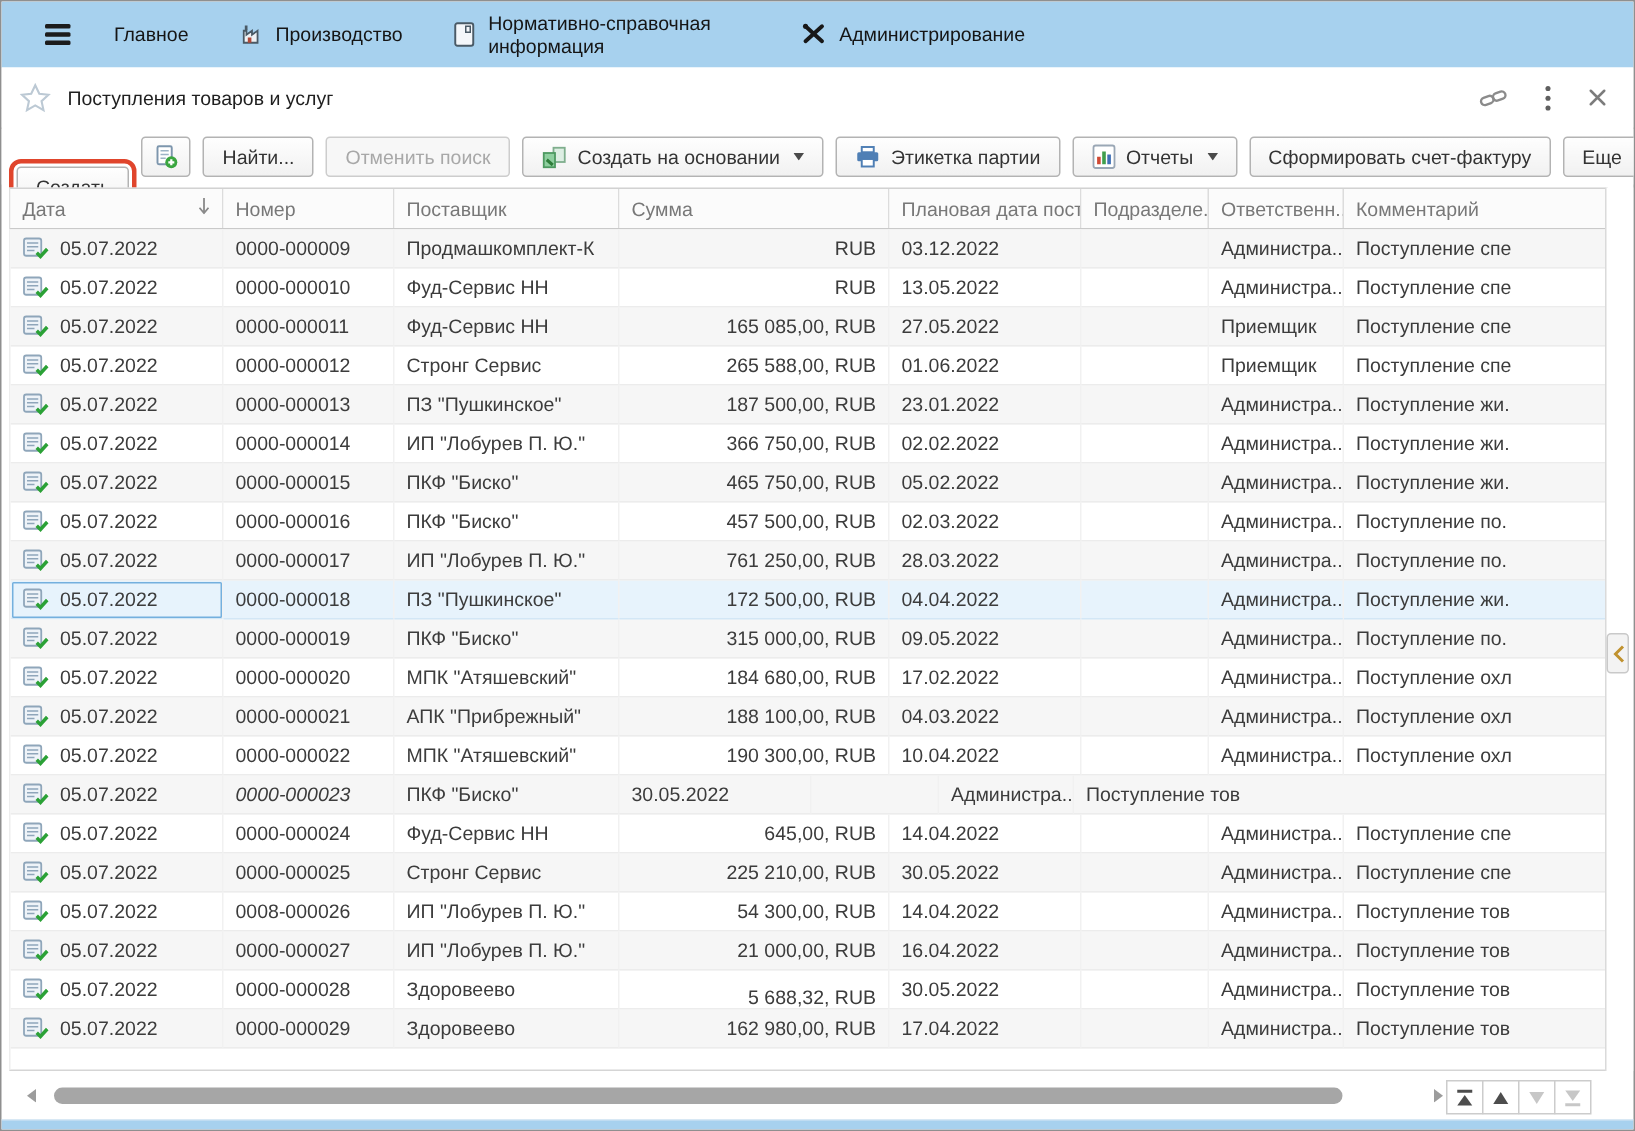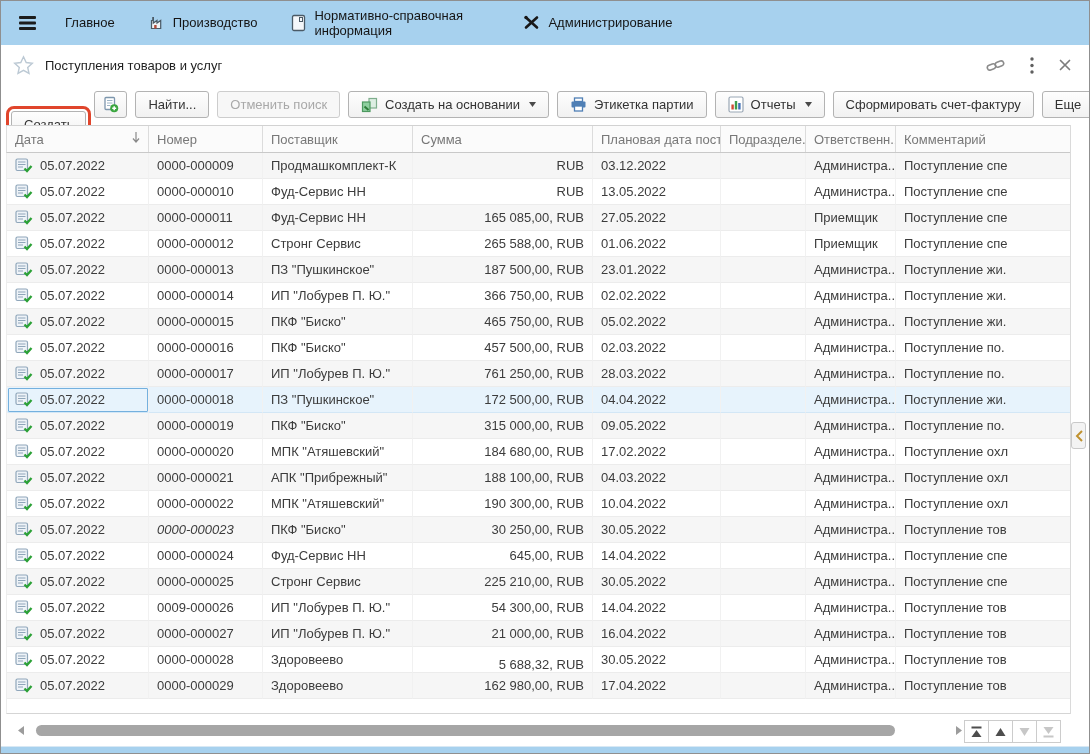--- a/index.html
+++ b/index.html
@@ -1,21 +1,21 @@
 <!DOCTYPE html>
 <html><head>
 <meta charset="utf-8">
 <style>
   * { margin:0; padding:0; box-sizing:border-box; }
   html,body { background:#e9e9e9; }
   body { font-family:"Liberation Sans","DejaVu Sans",sans-serif; }
   .window { position:relative; width:1090px; height:754px; background:#fff; border:1px solid #8f8f8f; overflow:hidden; }
 
   
-  .topbar { position:absolute; top:0; left:0; right:0; height:44px; background:#a7d1ee; display:flex; align-items:center; padding:0 18px; }
+  .topbar { position:absolute; top:0; left:0; right:0; height:44px; background:#a7d1ee; display:flex; align-items:center; padding:0 29px; }
   .hamburger { margin-right:26px; cursor:pointer; display:flex; align-items:center; }
   .menu-items { display:flex; align-items:center; gap:34px; }
   .menu-item { display:flex; align-items:center; gap:8px; font-size:13px; color:#151515; cursor:pointer; }
   .menu-item .mlabel { max-width:175px; line-height:1.18; }
   .icon { display:inline-flex; align-items:center; justify-content:center; flex:none; }
 
   
   .titlebar { position:absolute; top:44px; left:0; right:0; height:40px; display:flex; align-items:center; padding:0 12px; background:#fff; }
   .title { font-size:13px; color:#1f1f1f; font-weight:400; margin-left:11px; }
   .title-actions { margin-left:auto; display:flex; align-items:center; gap:25px; padding-right:6px; }
@@ -749,23 +749,20 @@
             </svg>
           </span>
           <span>05.07.2022</span>
         </div>
         <div class="td cell-1" style="width: 114px; font-style: italic;">
           <span>0000-000023</span>
         </div>
         <div class="td cell-2" style="width: 150px;">
           <span>ПКФ "Биско"</span>
         </div>
-        <div class="td cell-3 align-right" style="width: 180px;">
-          <span>30 250,00, RUB</span>
-        </div>
         <div class="td cell-4" style="width: 128px;">
           <span>30.05.2022</span>
         </div>
         <div class="td cell-5" style="width: 85px;">
           <span></span>
         </div>
         <div class="td cell-6" style="width: 90px;">
           <span>Администра...</span>
         </div>
         <div class="td cell-7" style="flex: 1 1 0%;">
@@ -849,21 +846,21 @@
               <rect x="1" y="1" width="11.5" height="11.5" rx="1.5" fill="#eef3f8" stroke="#8fa6ba" stroke-width="1.2"></rect>
               <g stroke="#8fa6ba" stroke-width="1.1">
                 <path d="M3 4h7.5M3 6.5h7.5M3 9h5"></path>
               </g>
               <path d="M9.5 10.5l2.5 2.5 4.5-5" fill="none" stroke="#2ba136" stroke-width="2.3"></path>
             </svg>
           </span>
           <span>05.07.2022</span>
         </div>
         <div class="td cell-1" style="width: 114px;">
-          <span>0009-000026</span>
+          <span>0008-000026</span>
         </div>
         <div class="td cell-2" style="width: 150px;">
           <span>ИП "Лобурев П. Ю."</span>
         </div>
         <div class="td cell-3 align-right" style="width: 180px;">
           <span>54 300,00, RUB</span>
         </div>
         <div class="td cell-4" style="width: 128px;">
           <span>14.04.2022</span>
         </div>

